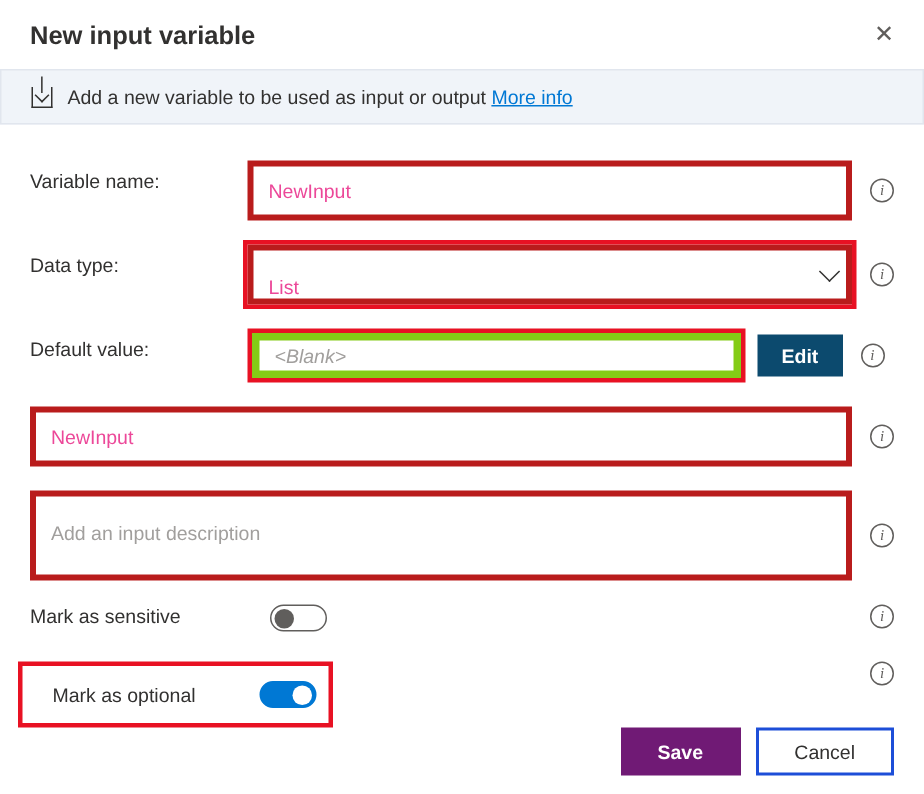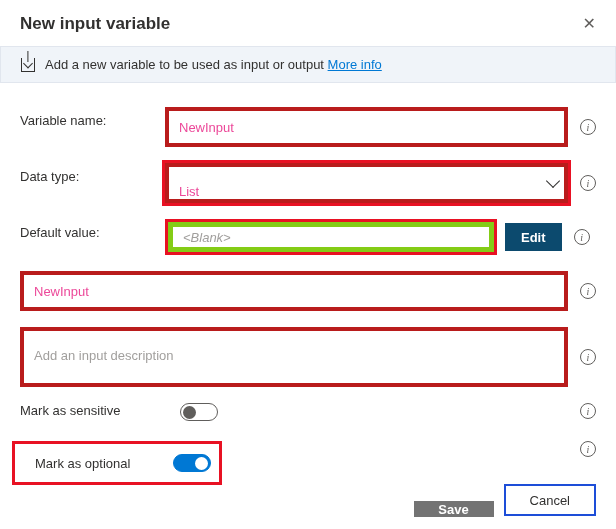--- a/index.html
+++ b/index.html
@@ -228,30 +228,29 @@
     }
     .default-highlight .readonly-box { border: 5px solid #84cc16; }
     .footer {
       position: absolute;
       bottom: 12px;
       right: 20px;
       display: flex;
       gap: 10px;
     }
     .btn-primary {
-      background: #737373;
+      background: #701a75;
       color: #fff;
       border: none;
       padding: 0 24px;
-      height: 16px;
+      height: 32px;
       font-size: 13px;
       font-weight: 600;
       cursor: pointer;
       min-width: 80px;
-      margin-top: 17px;
     }
     .btn-secondary {
       background: #fff;
       color: #323130;
       border: 2px solid #1d4ed8;
       padding: 0 24px;
       height: 32px;
       font-size: 13px;
       cursor: pointer;
       min-width: 80px;

